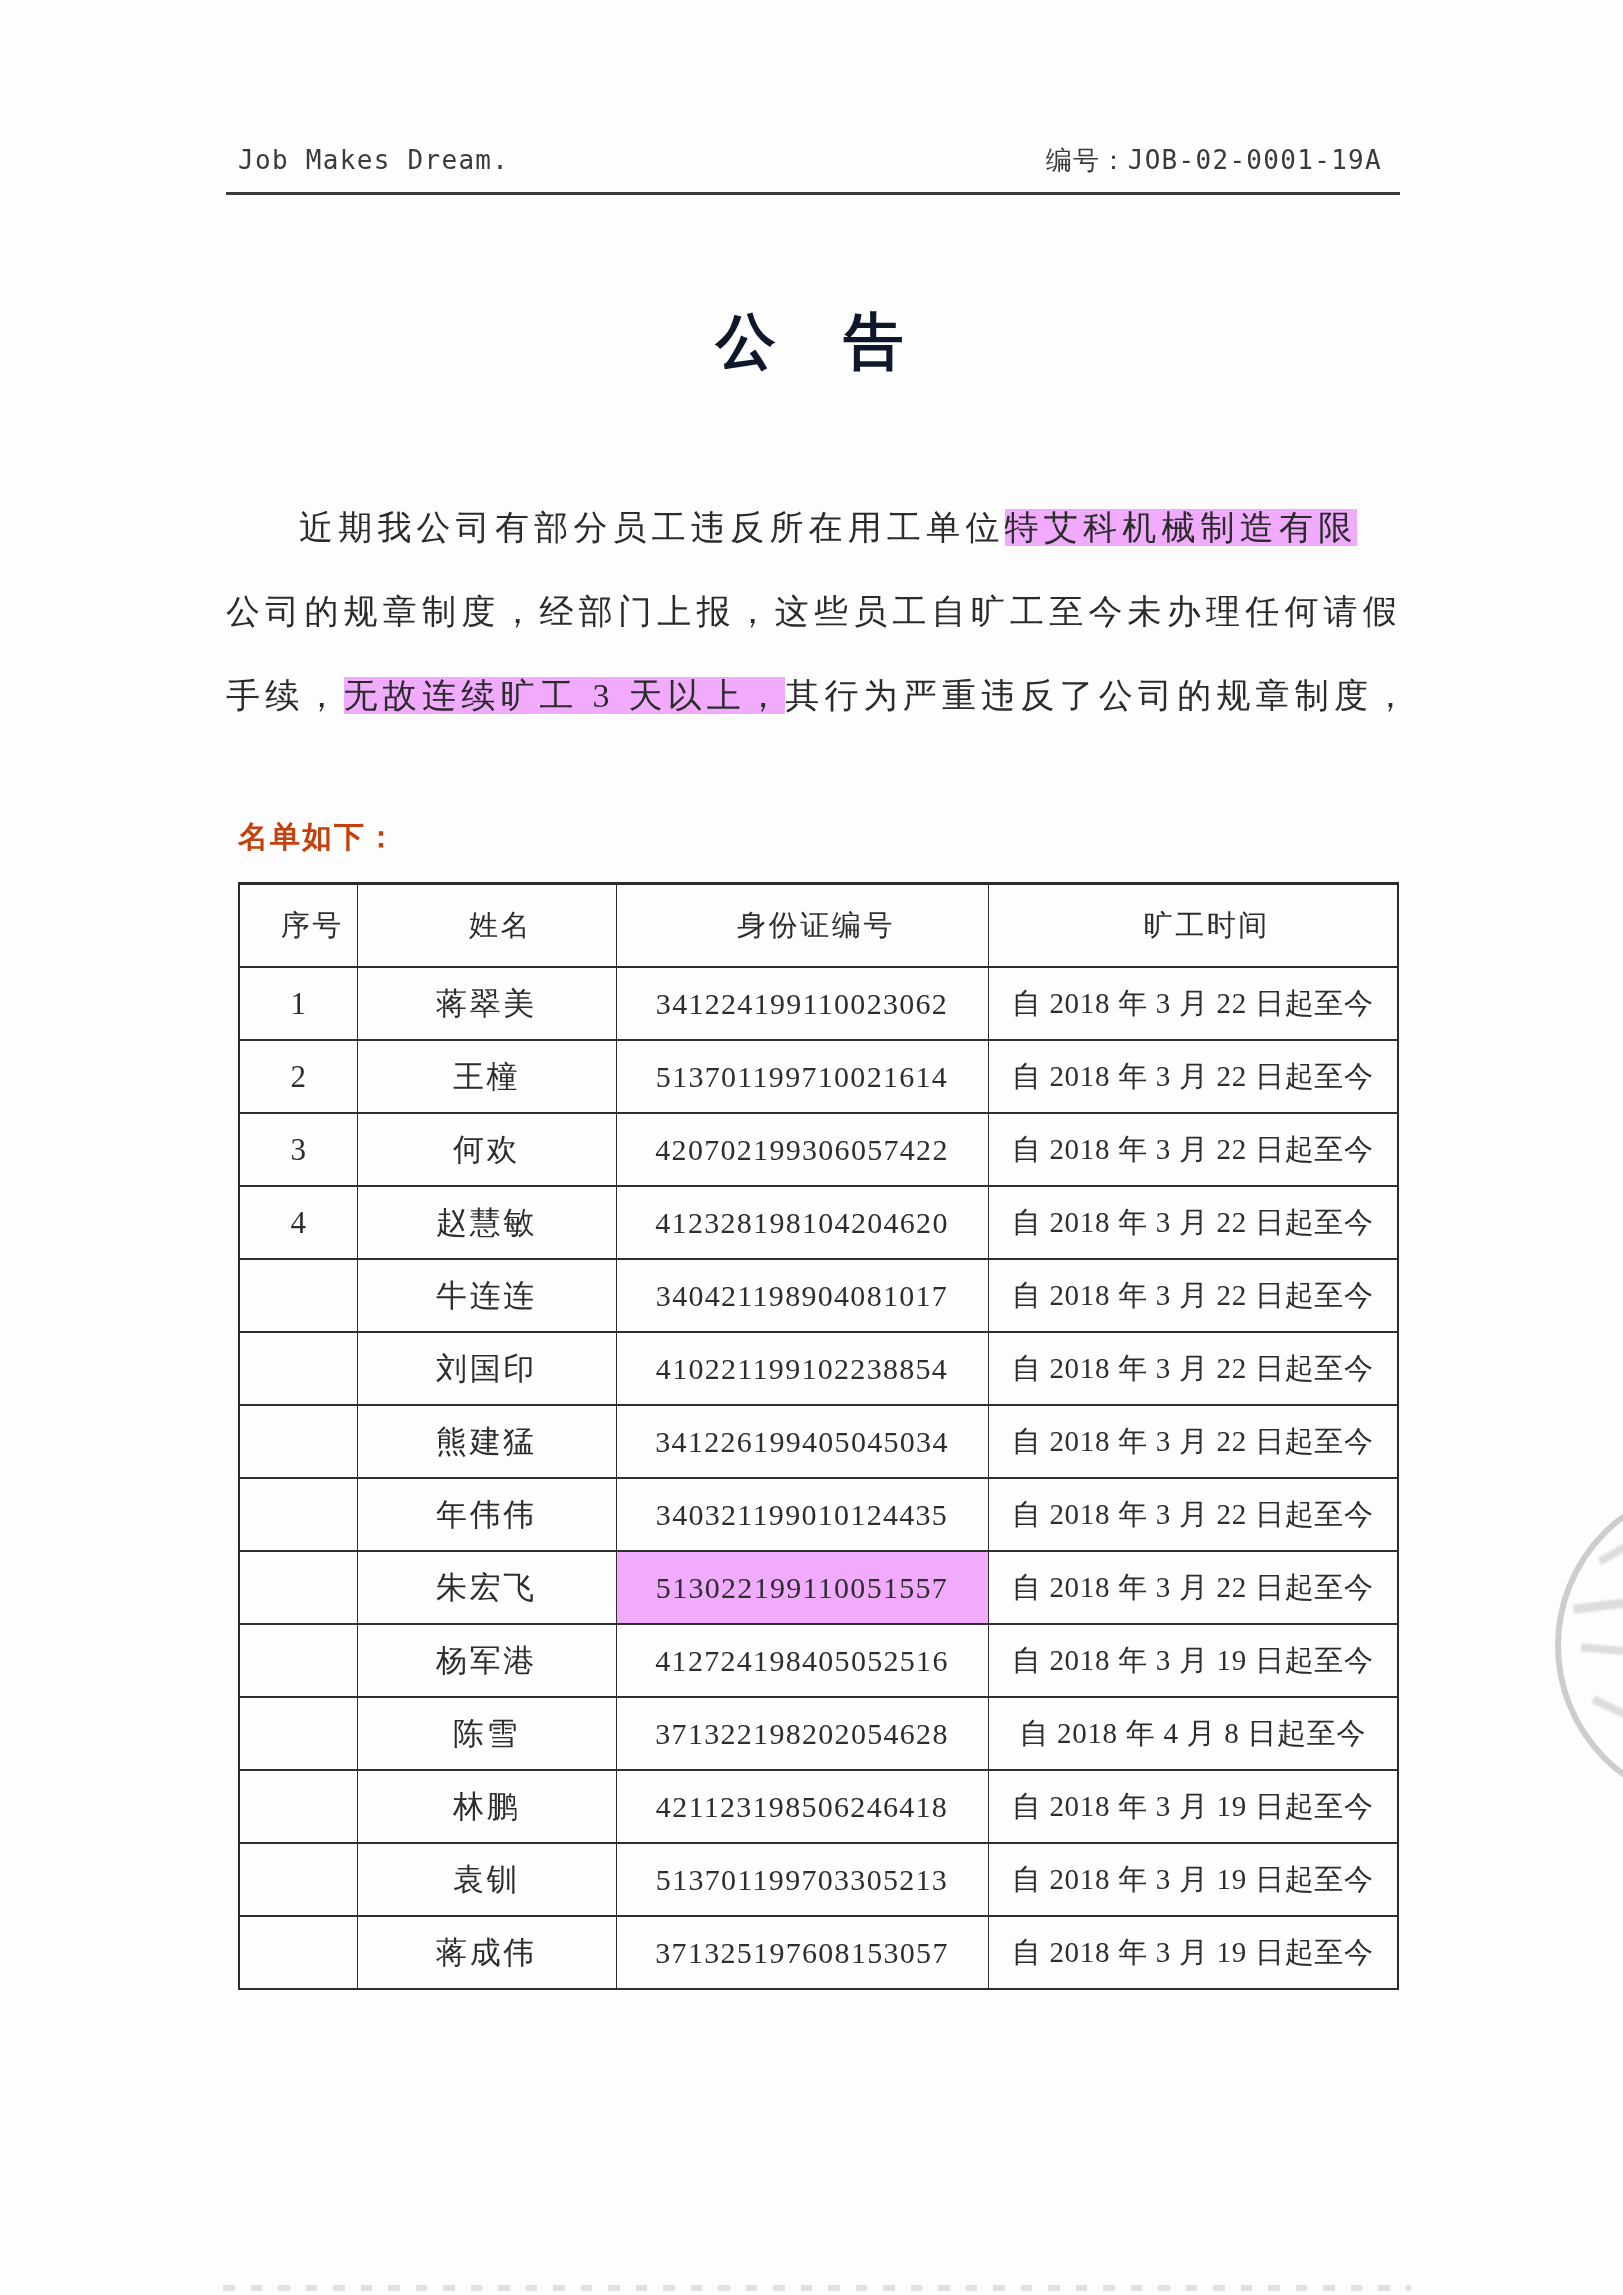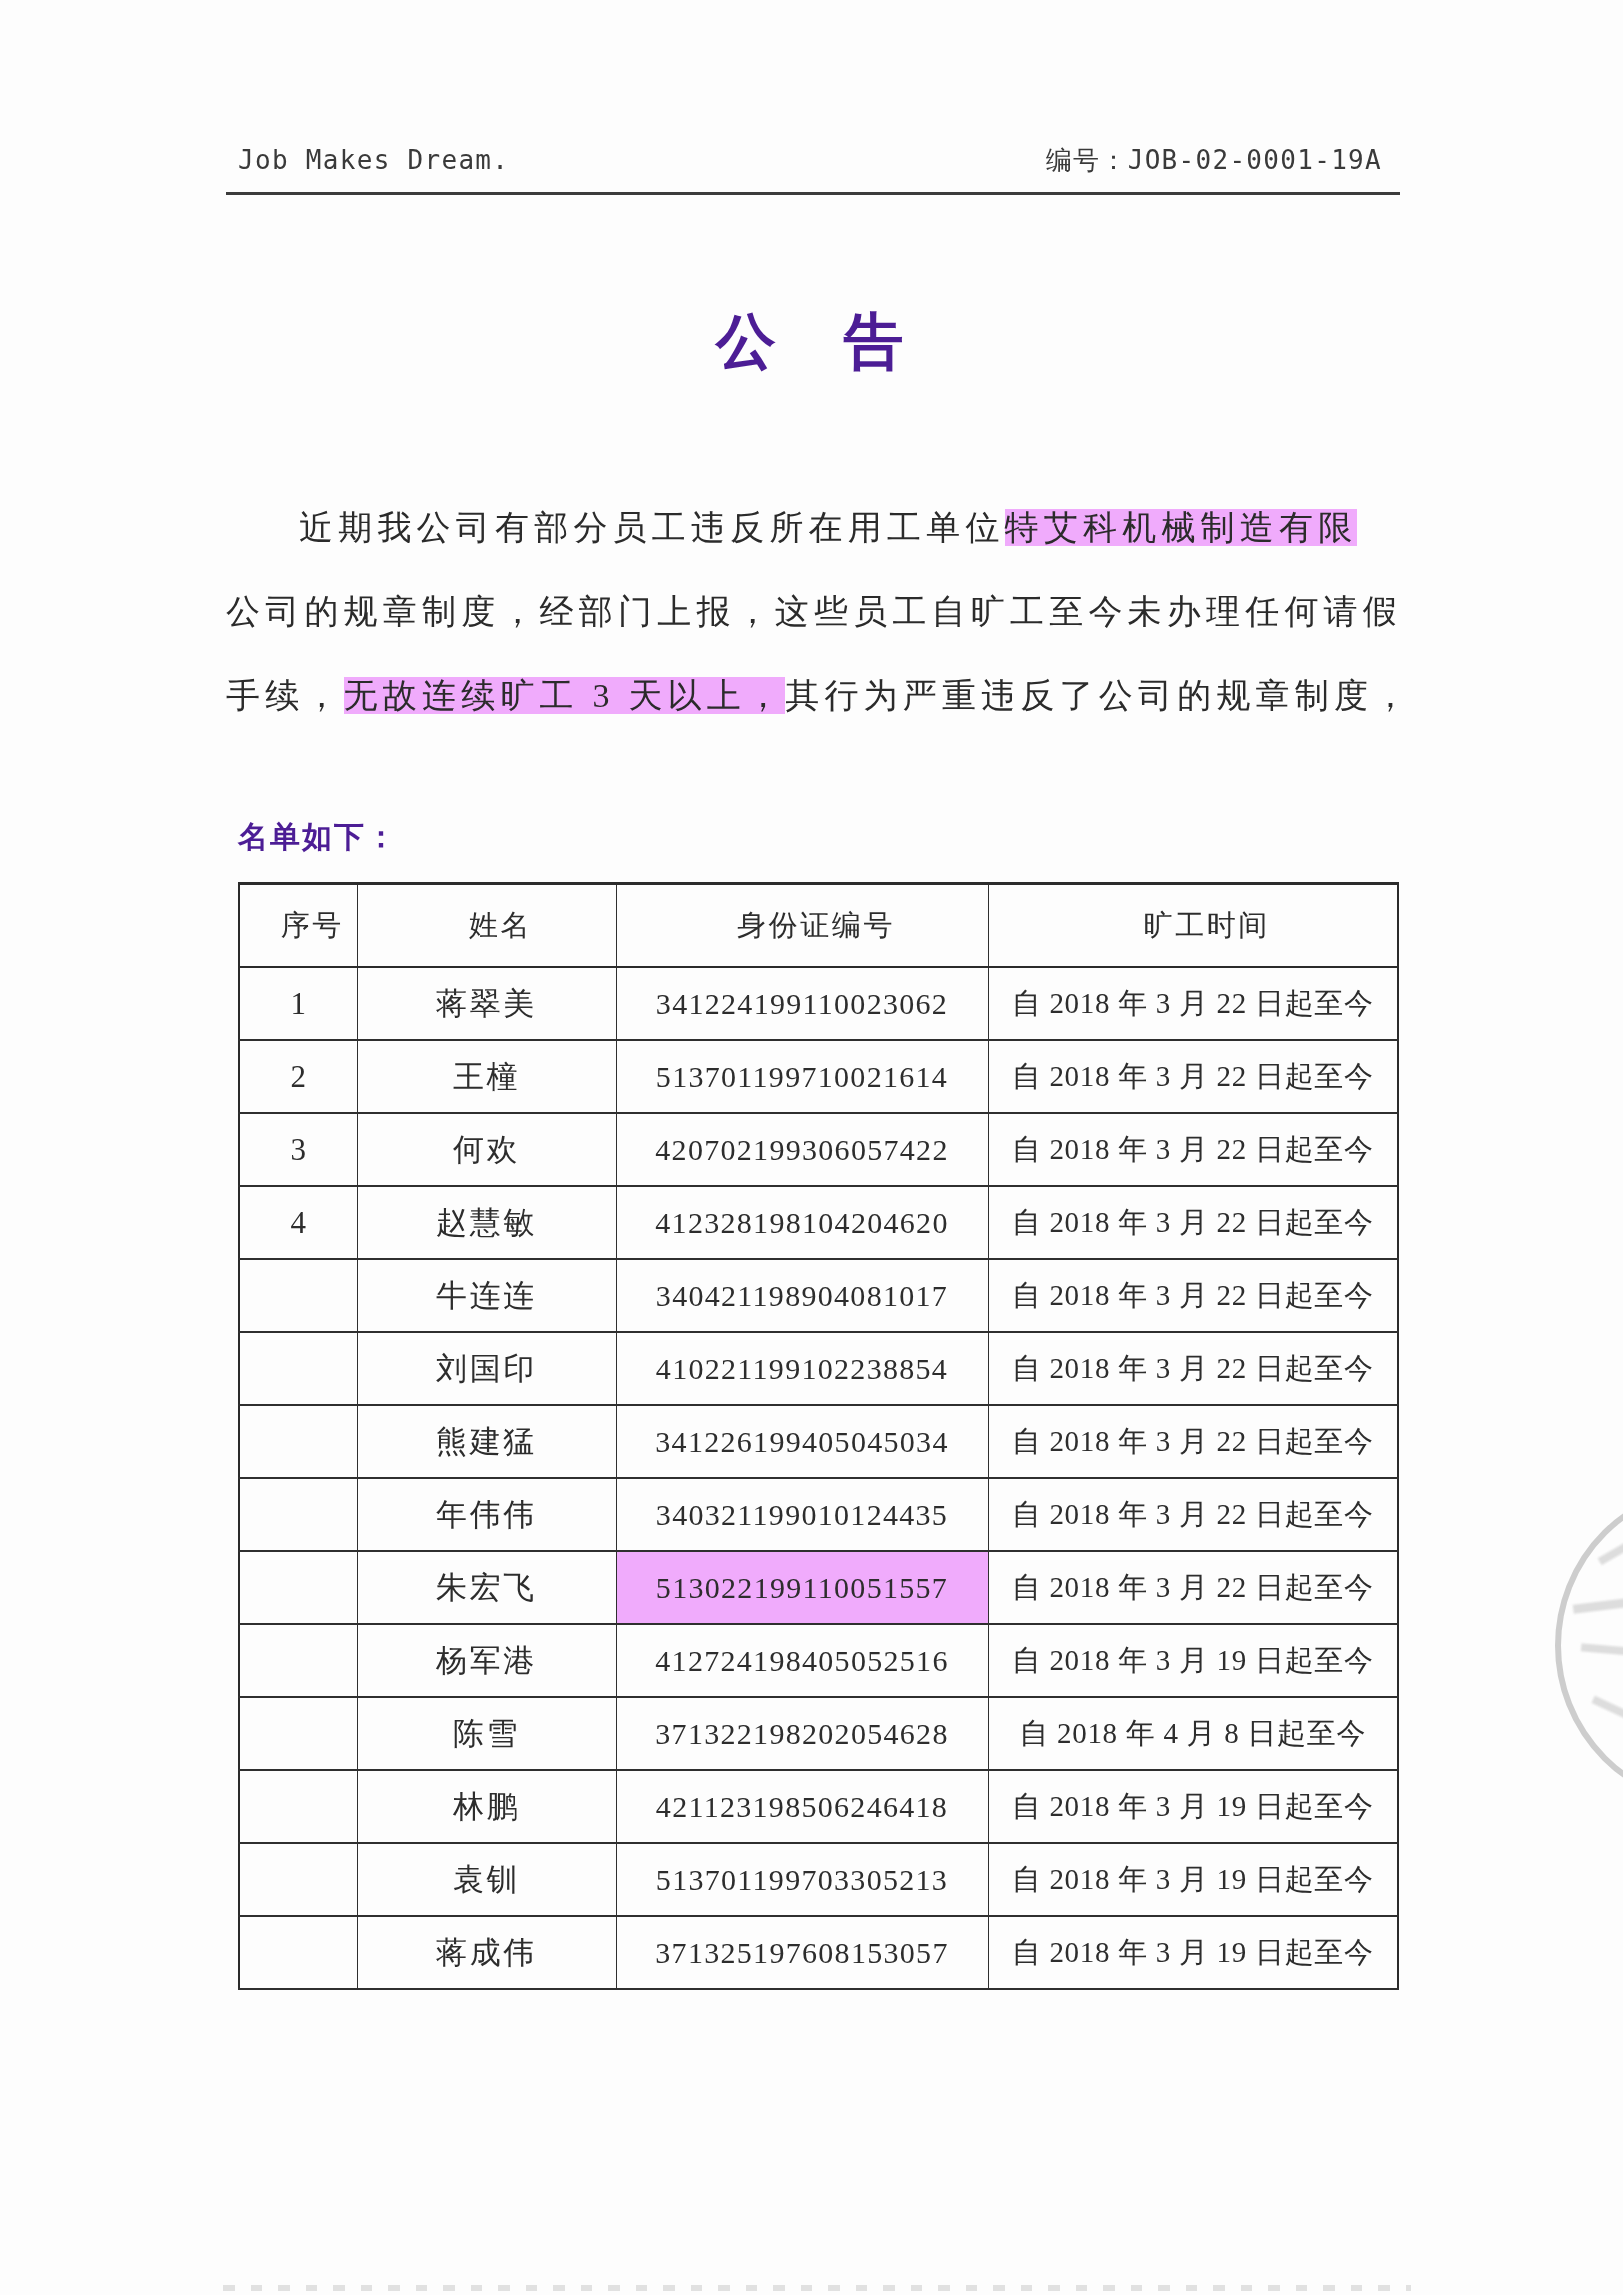--- a/index.html
+++ b/index.html
@@ -44,21 +44,21 @@
   .title {
     position: absolute;
     left: 0;
     width: 1623px;
     top: 302px;
     margin: 0;
     text-align: center;
     font-size: 60px;
     font-weight: 700;
     letter-spacing: 3.9px;
-    color: #4c1d95;
+    color: #0f172a;
   }
 
   
   .para {
     position: absolute;
     left: 226px;
     top: 486px;
     width: 1178px;
     font-size: 34px;
     line-height: 84px;
@@ -70,21 +70,21 @@
   .hl { background: #f0abfc; }
 
   
   .list-label {
     position: absolute;
     left: 238px;
     top: 817px;
     font-size: 30px;
     font-weight: 700;
     letter-spacing: 2px;
-    color: #4c1d95;
+    color: #c2410c;
   }
 
   
   table.roster {
     position: absolute;
     left: 238px;
     top: 882px;
     width: 1160px;
     border-collapse: collapse;
     table-layout: fixed;

